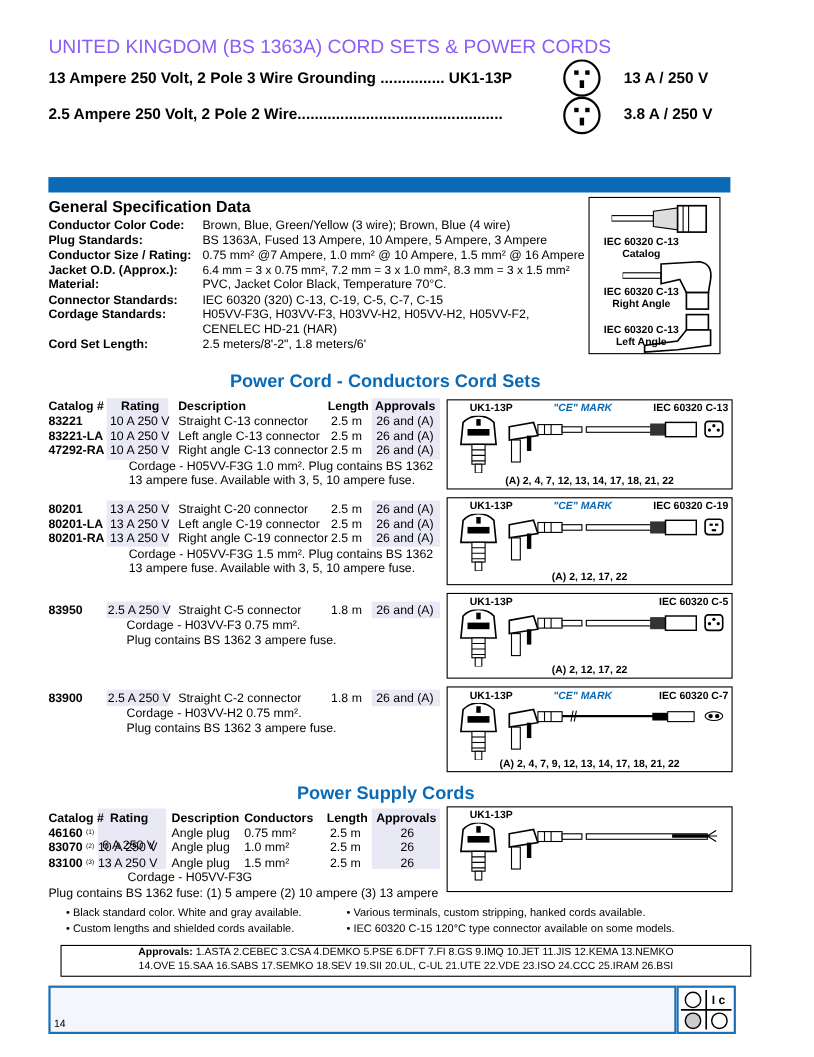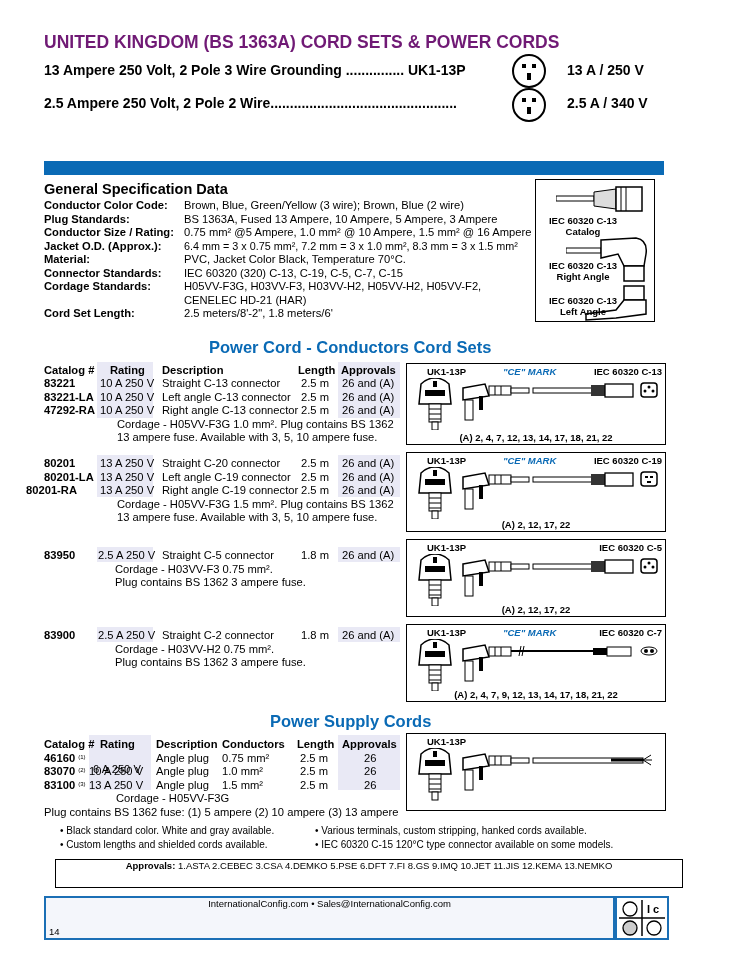--- a/index.html
+++ b/index.html
@@ -1,18 +1,18 @@
 <!DOCTYPE html>
 <html><head>
 <meta charset="utf-8">
 <style>
   html, body { margin:0; padding:0; background:#fff; }
   body { width:740px; height:961px; position:relative; font-family:"Liberation Sans", sans-serif; color:#000; overflow:hidden; }
   .abs { position:absolute; }
-  .h1 { left:44px; top:32px; font-size:17.5px; font-weight:bold; color:#701a75; letter-spacing:0px; }
+  .h1 { left:44px; top:32px; font-size:17.5px; font-weight:normal; color:#8b5cf6; letter-spacing:0px; }
   .plugline { font-size:14px; font-weight:bold; white-space:nowrap; }
   .socket { width:30px; height:30px; border:2px solid #000; border-radius:50%; position:absolute; }
   .socket i { position:absolute; background:#000; }
   .bluebar { left:44px; top:161px; width:620px; height:14px; background:#0a6ab5; }
   .gsd-title { left:44px; top:181px; font-size:14.5px; font-weight:bold; }
   .spec { font-size:11.2px; line-height:13.6px; }
   .spec .lbl { position:absolute; left:44px; font-weight:bold; white-space:nowrap; }
   .spec .val { position:absolute; left:184px; white-space:nowrap; }
   sup { font-size:6px; vertical-align:top; position:relative; top:-1px; }
   .conn-box { left:535px; top:179px; width:118px; height:141px; border:1.5px solid #000; }
@@ -43,32 +43,32 @@
     <i style="left:13px;top:17px;width:4px;height:7px;"></i>
   </div>
 <div class="abs plugline" style="left:567px;top:62px;">13 A / 250 V</div>
 
 <div class="abs plugline" style="left:44px;top:95px;">2.5 Ampere 250 Volt, 2 Pole 2 Wire................................................</div>
 <div class="socket" style="left:512px;top:88px;">
     <i style="left:8px;top:8px;width:4px;height:4px;"></i>
     <i style="left:18px;top:8px;width:4px;height:4px;"></i>
     <i style="left:13px;top:17px;width:4px;height:7px;"></i>
   </div>
-<div class="abs plugline" style="left:567px;top:95px;">2.5 A / 340 V</div>
+<div class="abs plugline" style="left:567px;top:95px;">3.8 A / 250 V</div>
 
 <div class="abs bluebar"></div>
 
 <div class="abs gsd-title">General Specification Data</div>
 <div class="spec">
   <span class="lbl" style="top:199px">Conductor Color Code:</span>
-    <span class="val" style="top:199px">Brown, Blue, Green/Yellow (3 wire); Brown, Blue (2 wire)</span>
+    <span class="val" style="top:199px">Brown, Blue, Green/Yellow (3 wire); Brown, Blue (4 wire)</span>
   <span class="lbl" style="top:212.5px">Plug Standards:</span>
     <span class="val" style="top:212.5px">BS 1363A, Fused 13 Ampere, 10 Ampere, 5 Ampere, 3 Ampere</span>
   <span class="lbl" style="top:226px">Conductor Size / Rating:</span>
-    <span class="val" style="top:226px">0.75 mm² @5 Ampere, 1.0 mm² @ 10 Ampere, 1.5 mm² @ 16 Ampere</span>
+    <span class="val" style="top:226px">0.75 mm² @7 Ampere, 1.0 mm² @ 10 Ampere, 1.5 mm² @ 16 Ampere</span>
   <span class="lbl" style="top:239.5px">Jacket O.D. (Approx.):</span>
     <span class="val" style="top:239.5px;font-size:10.8px">6.4 mm = 3 x 0.75 mm², 7.2 mm = 3 x 1.0 mm², 8.3 mm = 3 x 1.5 mm²</span>
   <span class="lbl" style="top:253px">Material:</span>
     <span class="val" style="top:253px">PVC, Jacket Color Black, Temperature 70°C.</span>
   <span class="lbl" style="top:266.5px">Connector Standards:</span>
     <span class="val" style="top:266.5px">IEC 60320 (320) C-13, C-19, C-5, C-7, C-15</span>
   <span class="lbl" style="top:280px">Cordage Standards:</span>
     <span class="val" style="top:280px">H05VV-F3G, H03VV-F3, H03VV-H2, H05VV-H2, H05VV-F2,</span>
   <span class="val" style="top:293.5px">CENELEC HD-21 (HAR)</span>
   <span class="lbl" style="top:307px">Cord Set Length:</span>
@@ -136,21 +136,21 @@
   <span class="c b" style="left:44px;top:457px">80201</span>
   <span class="c" style="left:100px;top:457px">13 A 250 V</span>
   <span class="c" style="left:162px;top:457px">Straight C-20 connector</span>
   <span class="c" style="left:301px;top:457px">2.5 m</span>
   <span class="c" style="left:342px;top:457px">26 and (A)</span>
   <span class="c b" style="left:44px;top:470.5px">80201-LA</span>
   <span class="c" style="left:100px;top:470.5px">13 A 250 V</span>
   <span class="c" style="left:162px;top:470.5px">Left angle C-19 connector</span>
   <span class="c" style="left:301px;top:470.5px">2.5 m</span>
   <span class="c" style="left:342px;top:470.5px">26 and (A)</span>
-  <span class="c b" style="left:26px;top:484px">80201-RA</span>
+  <span class="c b" style="left:44px;top:484px">80201-RA</span>
   <span class="c" style="left:100px;top:484px">13 A 250 V</span>
   <span class="c" style="left:162px;top:484px">Right angle C-19 connector</span>
   <span class="c" style="left:301px;top:484px">2.5 m</span>
   <span class="c" style="left:342px;top:484px">26 and (A)</span>
   <span class="c" style="left:117px;top:497.5px">Cordage - H05VV-F3G 1.5 mm². Plug contains BS 1362</span>
   <span class="c" style="left:117px;top:511px">13 ampere fuse. Available with 3, 5, 10 ampere fuse.</span>
 
   <span class="c b" style="left:44px;top:549px">83950</span>
   <span class="c" style="left:98px;top:549px">2.5 A 250 V</span>
   <span class="c" style="left:162px;top:549px">Straight C-5 connector</span>
@@ -371,24 +371,24 @@
     </svg>
 </div>
 
 <div class="abs notes" style="left:60px;top:824px">• Black standard color. White and gray available.</div>
 <div class="abs notes" style="left:315px;top:824px">• Various terminals, custom stripping, hanked cords available.</div>
 <div class="abs notes" style="left:60px;top:838px">• Custom lengths and shielded cords available.</div>
 <div class="abs notes" style="left:315px;top:838px">• IEC 60320 C-15 120°C type connector available on some models.</div>
 
 <div class="abs appr-box">
   <b>Approvals:</b> <span>1.ASTA  2.CEBEC  3.CSA  4.DEMKO  5.PSE  6.DFT  7.FI  8.GS  9.IMQ  10.JET  11.JIS  12.KEMA  13.NEMKO</span><br>
+  <span>14.OVE  15.SAA  16.SABS  17.SEMKO  18.SEV  19.SII  20.UL, C-UL  21.UTE  22.VDE  23.ISO  24.CCC  25.IRAM  26.BSI</span>
 </div>
 
 <div class="abs footer">
-  <div>InternationalConfig.com • Sales@InternationalConfig.com</div>
   <span class="abs" style="left:3px;bottom:1px">14</span>
 </div>
 <div class="abs logo">
   <svg width="50" height="40">
     <line x1="25" y1="2" x2="25" y2="38" stroke="#000" stroke-width="1.5"></line>
     <line x1="2" y1="20" x2="48" y2="20" stroke="#000" stroke-width="1.5"></line>
     <circle cx="13" cy="11" r="7" fill="#fff" stroke="#000" stroke-width="1.3"></circle>
     <circle cx="13" cy="30" r="7" fill="#ccc" stroke="#000" stroke-width="1.3"></circle>
     <circle cx="37" cy="30" r="7" fill="#fff" stroke="#000" stroke-width="1.3"></circle>
     <text x="30" y="15" font-size="11" font-weight="bold" font-family="Liberation Sans, sans-serif">I c</text>

